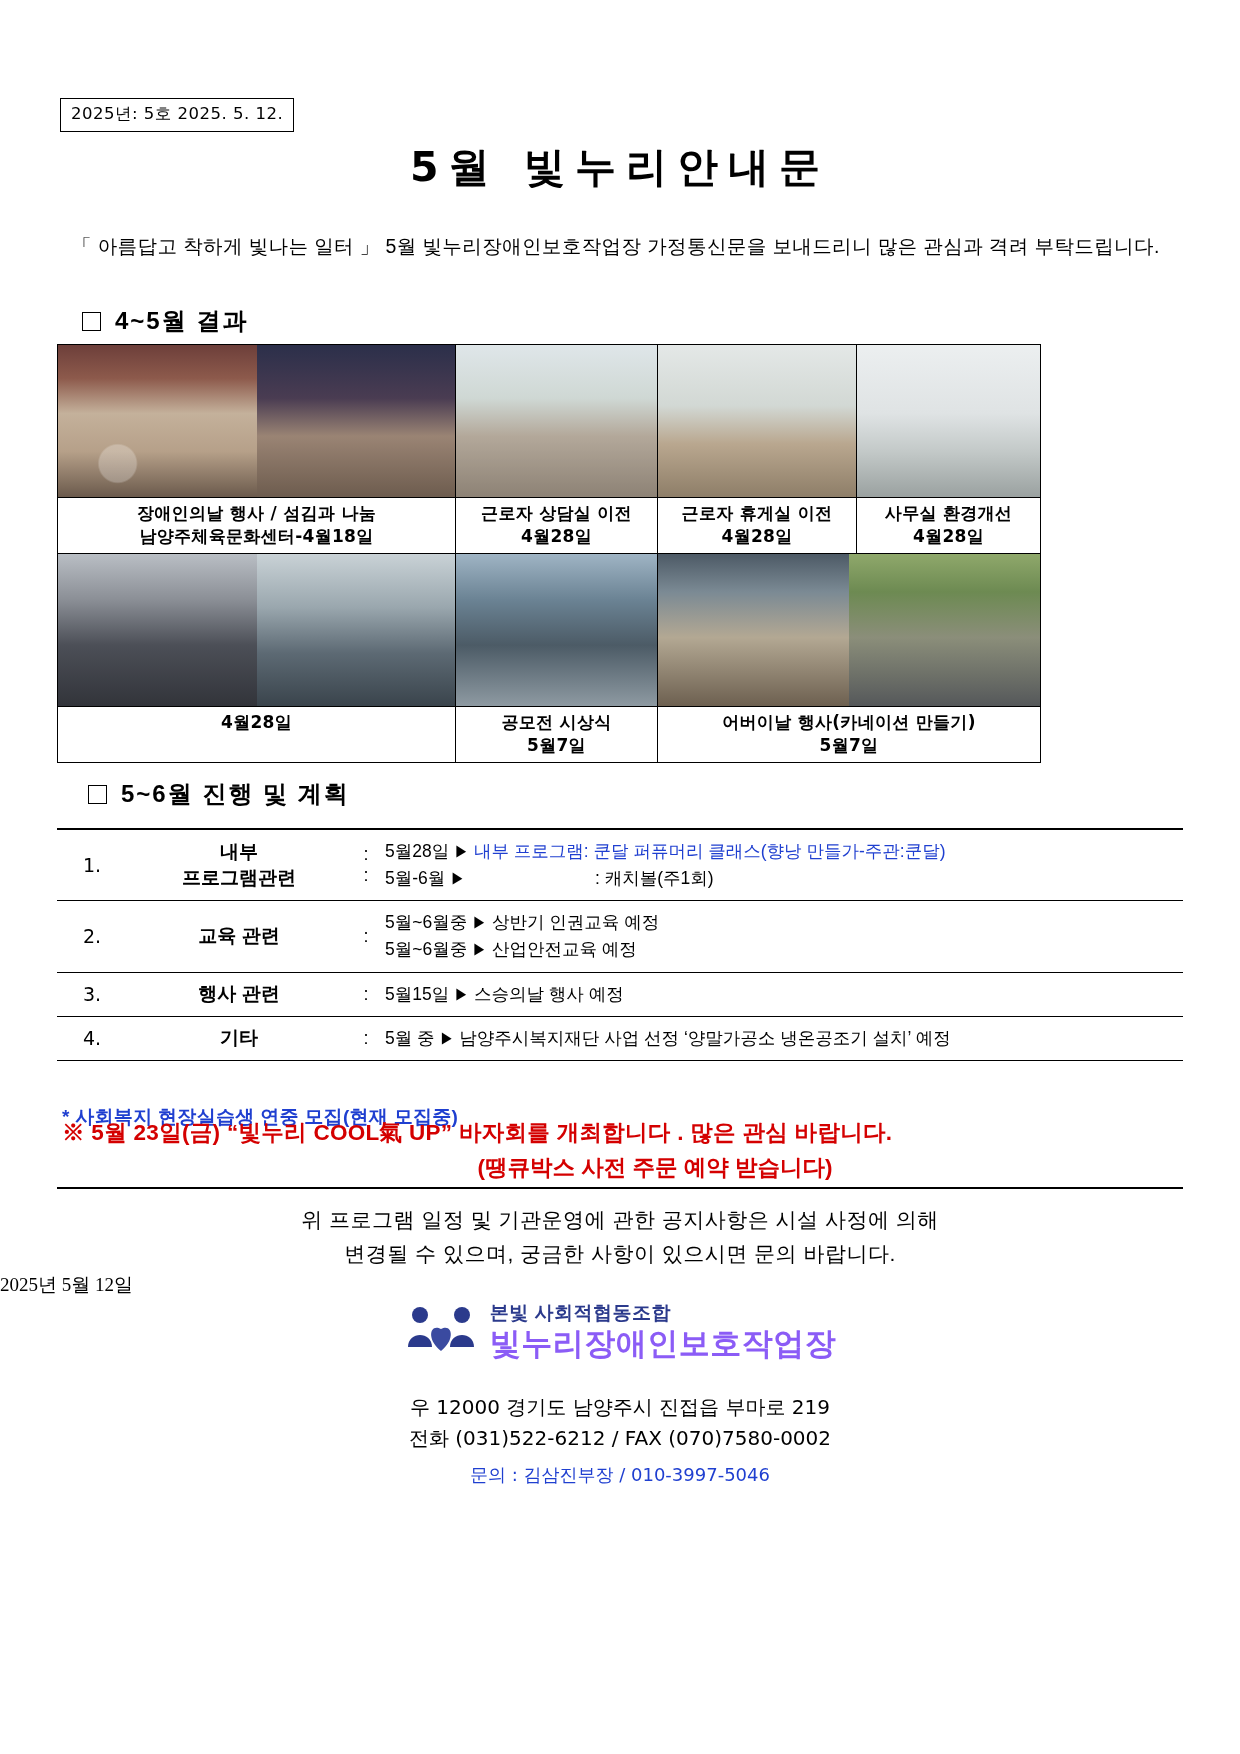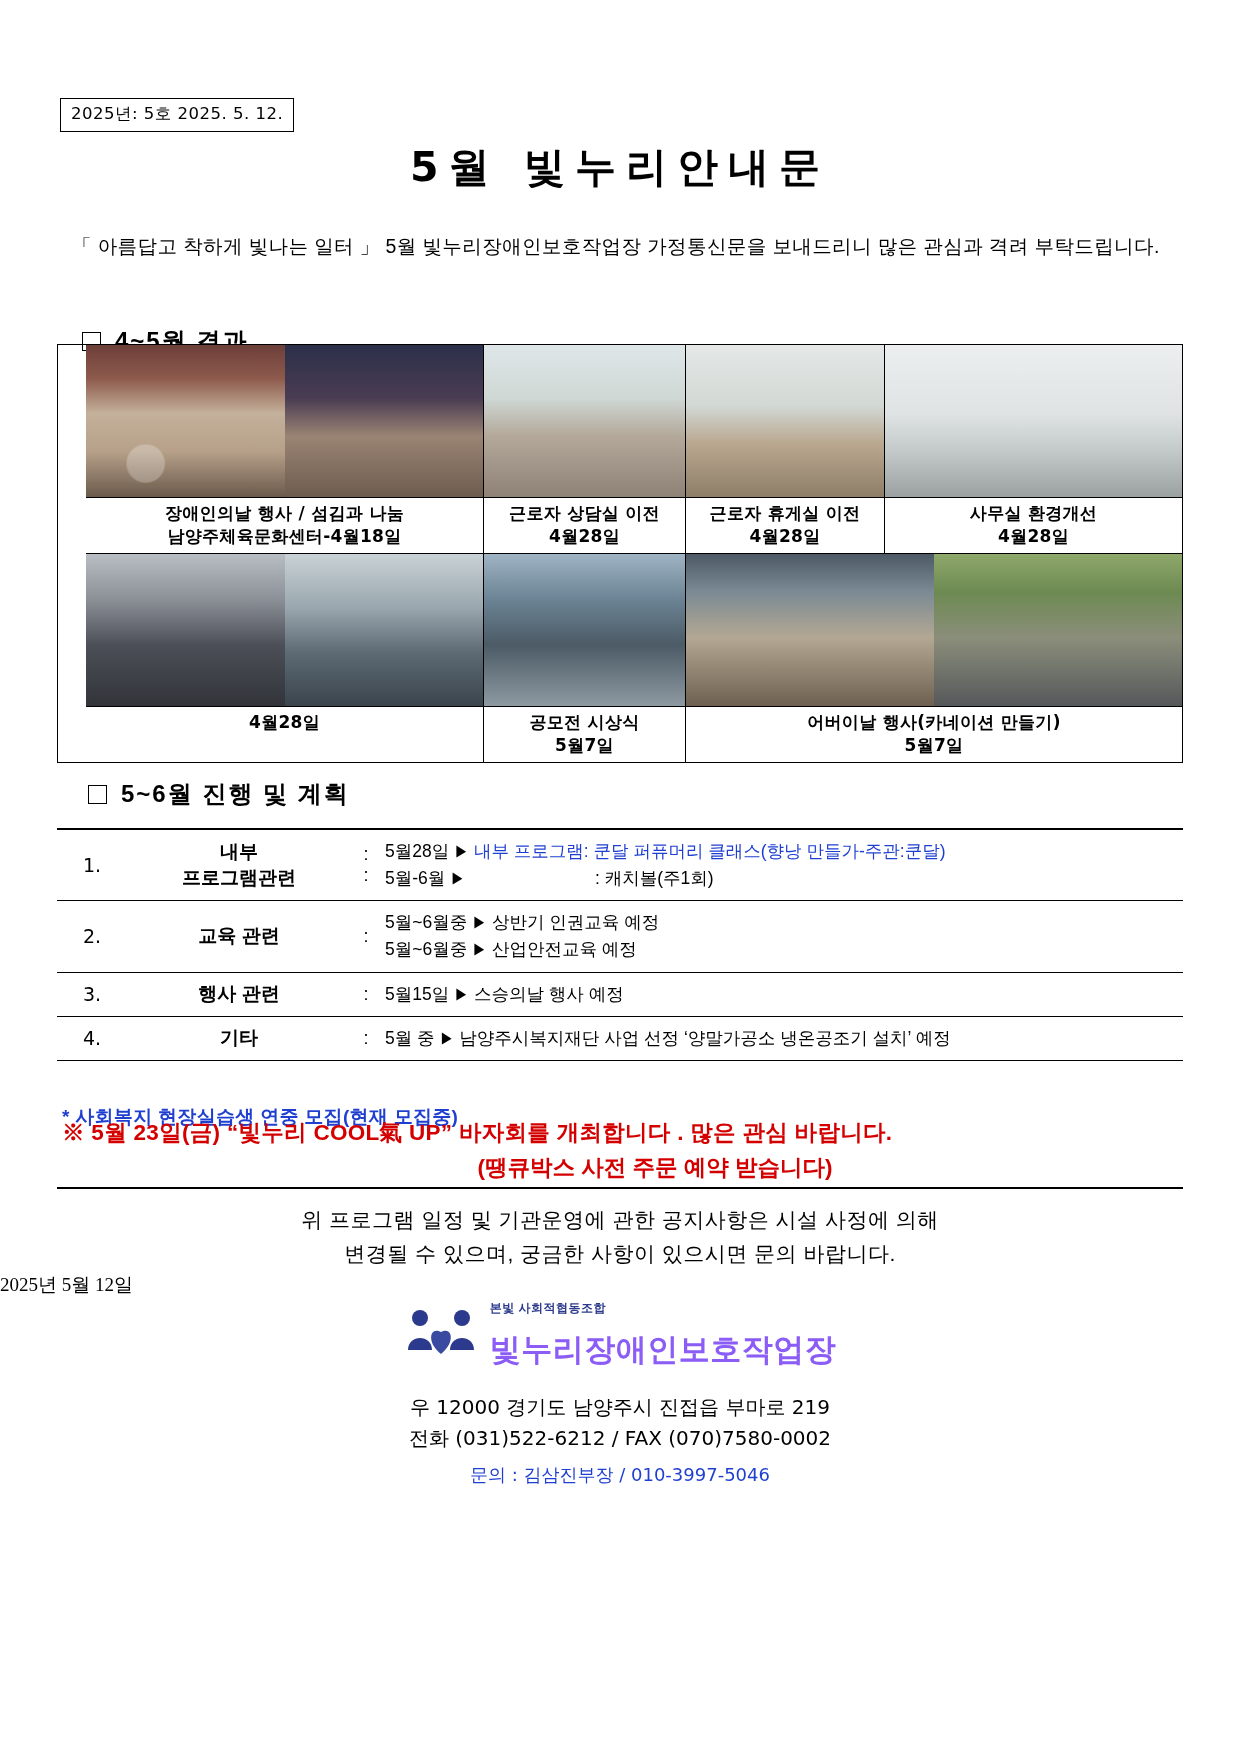--- a/index.html
+++ b/index.html
@@ -68,32 +68,31 @@
     font-size: 24px;
     font-weight: bold;
     letter-spacing: 2px;
   }
   .sec-head .chk {
     display: inline-block;
     width: 17px;
     height: 17px;
     border: 1.6px solid #000;
   }
-  #sec1 { position: absolute; left: 82px; top: 305px; margin-top: 20px; }
+  #sec1 { position: absolute; left: 82px; top: 305px; }
   #sec2 { position: absolute; left: 88px; top: 778px; }
 
   
   .photo-block {
     position: absolute;
     left: 57px;
     top: 344px;
-    width: 1126px;
+    width: 984px;
     border: 1.5px solid #000;
     box-sizing: border-box;
-    padding-left: 28px;
   }
   .prow {
     display: flex;
     border-bottom: 1.5px solid #000;
   }
   .prow:last-child { border-bottom: none; }
   .pcell {
     border-right: 1.5px solid #000;
     box-sizing: border-box;
     display: flex;
@@ -235,25 +234,25 @@
     justify-content: center;
     align-items: center;
     gap: 12px;
   }
   .logo-mark {
     width: 74px;
     height: 58px;
     position: relative;
   }
   .logo-text .l1 {
-    font-size: 12px;
+    font-size: 19px;
     font-weight: bold;
     color: #2b3a8c;
     letter-spacing: 0.5px;
-    margin-bottom: 17px;
+    margin-bottom: 2px;
   }
   .logo-text .l2 {
     font-size: 31px;
     font-weight: bold;
     color: #8b5cf6;
     letter-spacing: 0.5px;
     line-height: 1;
   }
 
   .addr {

